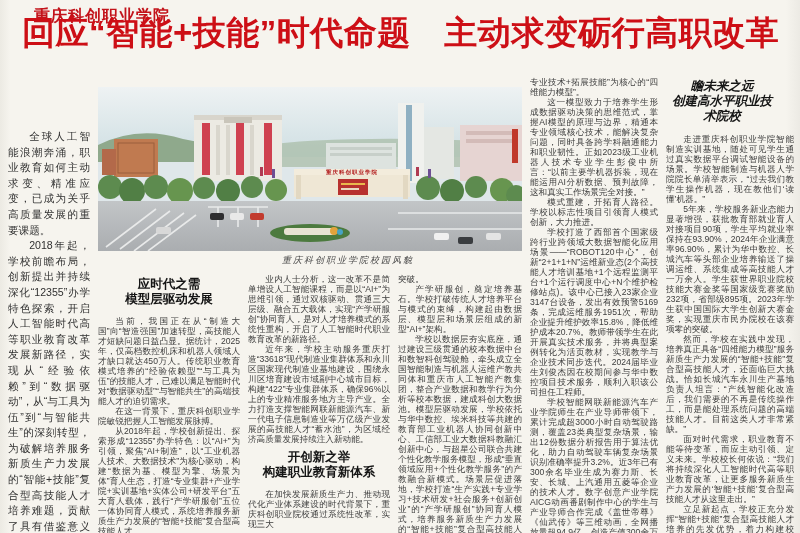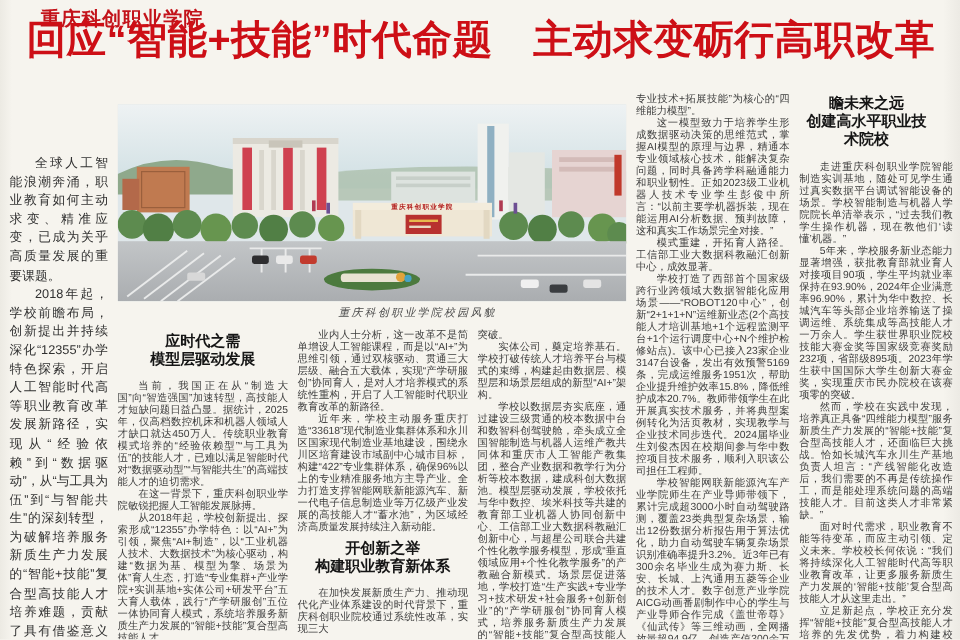--- a/index.html
+++ b/index.html
@@ -43,21 +43,21 @@
   .mid-cols{display:flex;gap:8px;flex:1;overflow:hidden;}
   .mid-col-a{width:142px;}
   .mid-col-b{width:142px;}
   .mid-col-c{width:124px;}
   .col-d{width:128px;padding-top:5px;}
   .col-e{width:128px;padding-top:5px;}
   .subhead{
     text-align:center;font-weight:900;color:#151515;
     font-size:12.5px;line-height:15px;margin:6px 0 9px 0;
   }
-  .col-e .subhead{margin:2px 16px 10px 0;}
+  .col-e .subhead{margin:2px 16px 10px 0;font-style:italic;}
   .sp{height:3px;}
 </style>
 </head>
 <body>
 
 <div class="page">
 
   <div class="masthead">重庆科创职业学院</div>
   <h1 class="headline">回应“智能+技能”时代命题　主动求变砺行高职改革</h1>
 
@@ -206,31 +206,31 @@
           <div class="subhead">
             <div>开创新之举</div>
             <div>构建职业教育新体系</div>
           </div>
           <p>在加快发展新质生产力、推动现代化产业体系建设的时代背景下，重庆科创职业院校通过系统性改革，实现三大</p>
         </div>
 
         <div class="col mid-col-c body-text">
           <div class="sp"></div>
           <p class="cont">突破。</p>
-          <p>实体公司，奠定培养基石。学校打破传统人才培养平台与模式的束缚，构建起由数据层、模型层和场景层组成的新型“AI+”架构。</p>
+          <p>产学研服创，奠定培养基石。学校打破传统人才培养平台与模式的束缚，构建起由数据层、模型层和场景层组成的新型“AI+”架构。</p>
           <p>学校以数据层夯实底座，通过建设三级贯通的校本数据中台和数智科创驾驶舱，牵头成立全国智能制造与机器人运维产教共同体和重庆市人工智能产教集团，整合产业数据和教学行为分析等校本数据，建成科创大数据池。模型层驱动发展，学校依托与华中数控、埃米科技等共建的教育部工业机器人协同创新中心、工信部工业大数据科教融汇创新中心，与超星公司联合共建个性化教学服务模型，形成“垂直领域应用+个性化教学服务”的产教融合新模式。场景层促进落地，学校打造“生产实践+专业学习+技术研发+社会服务+创新创业”的“产学研服创”协同育人模式，培养服务新质生产力发展的“智能+技能”复合型高技能人才。</p>
 
         </div>
       </div>
     </div>
 
     <div class="col col-d body-text">
       <p class="cont">专业技术+拓展技能”为核心的“四维能力模型”。</p>
       <p>这一模型致力于培养学生形成数据驱动决策的思维范式，掌握AI模型的原理与边界，精通本专业领域核心技术，能解决复杂问题，同时具备跨学科融通能力和职业韧性。正如2023级工业机器人技术专业学生彭俊中所言：“以前主要学机器拆装，现在能运用AI分析数据、预判故障，这和真实工作场景完全对接。”</p>
-      <p>模式重建，开拓育人路径。工信部工业大数据科教融汇创新中心，成效显著。</p>
+      <p>模式重建，开拓育人路径。学校以标志性项目引领育人模式创新，大力推进。</p>
       <p>学校打造了西部首个国家级跨行业跨领域大数据智能化应用场景——“ROBOT120中心”，创新“2+1+1+N”运维新业态(2个高技能人才培训基地+1个远程监测平台+1个运行调度中心+N个维护检修站点)。该中心已接入23家企业3147台设备，发出有效预警5169条，完成运维服务1951次，帮助企业提升维护效率15.8%，降低维护成本20.7%。教师带领学生在此开展真实技术服务，并将典型案例转化为活页教材，实现教学与企业技术同步迭代。2024届毕业生刘俊杰因在校期间参与华中数控项目技术服务，顺利入职该公司担任工程师。</p>
       <p>学校智能网联新能源汽车产业学院师生在产业导师带领下，累计完成超3000小时自动驾驶路测，覆盖23类典型复杂场景，输出12份数据分析报告用于算法优化，助力自动驾驶车辆复杂场景识别准确率提升3.2%。近3年已有300余名毕业生成为赛力斯、长安、长城、上汽通用五菱等企业的技术人才。数字创意产业学院AICG动画番剧制作中心的学生与产业导师合作完成《盖世帝尊》《仙武传》等三维动画，全网播放量超94.9亿，创造产值300余万元。</p>
 
     </div>
 
     <div class="col col-e body-text">
       <div class="subhead">
         <div>瞻未来之远</div>
         <div>创建高水平职业技术院校</div>
       </div>

